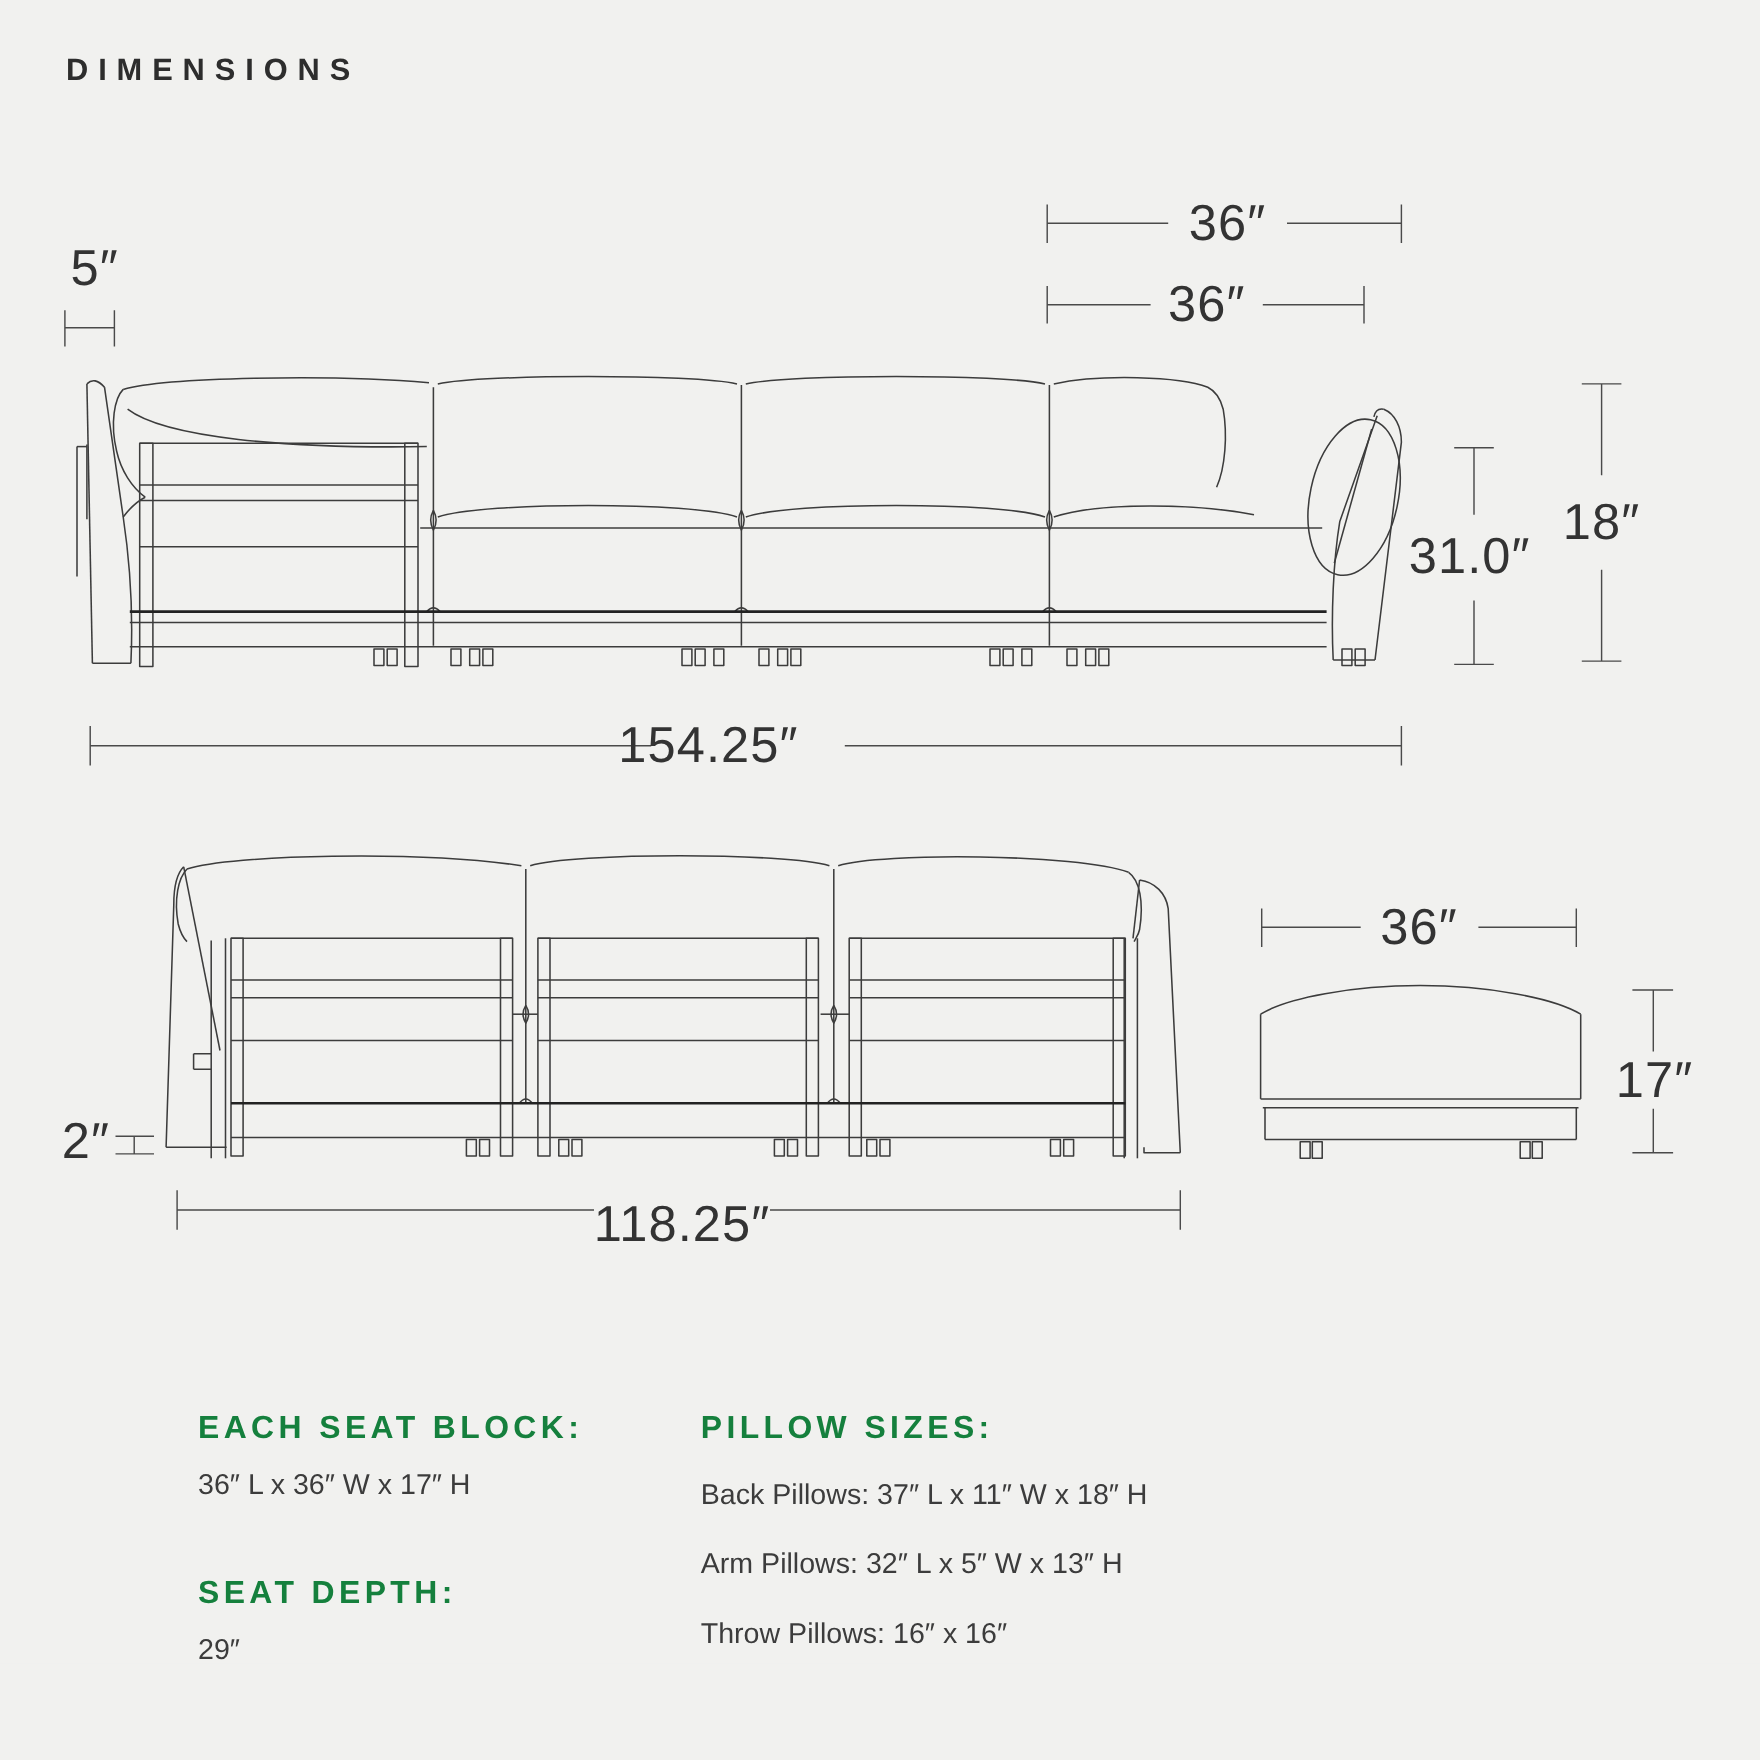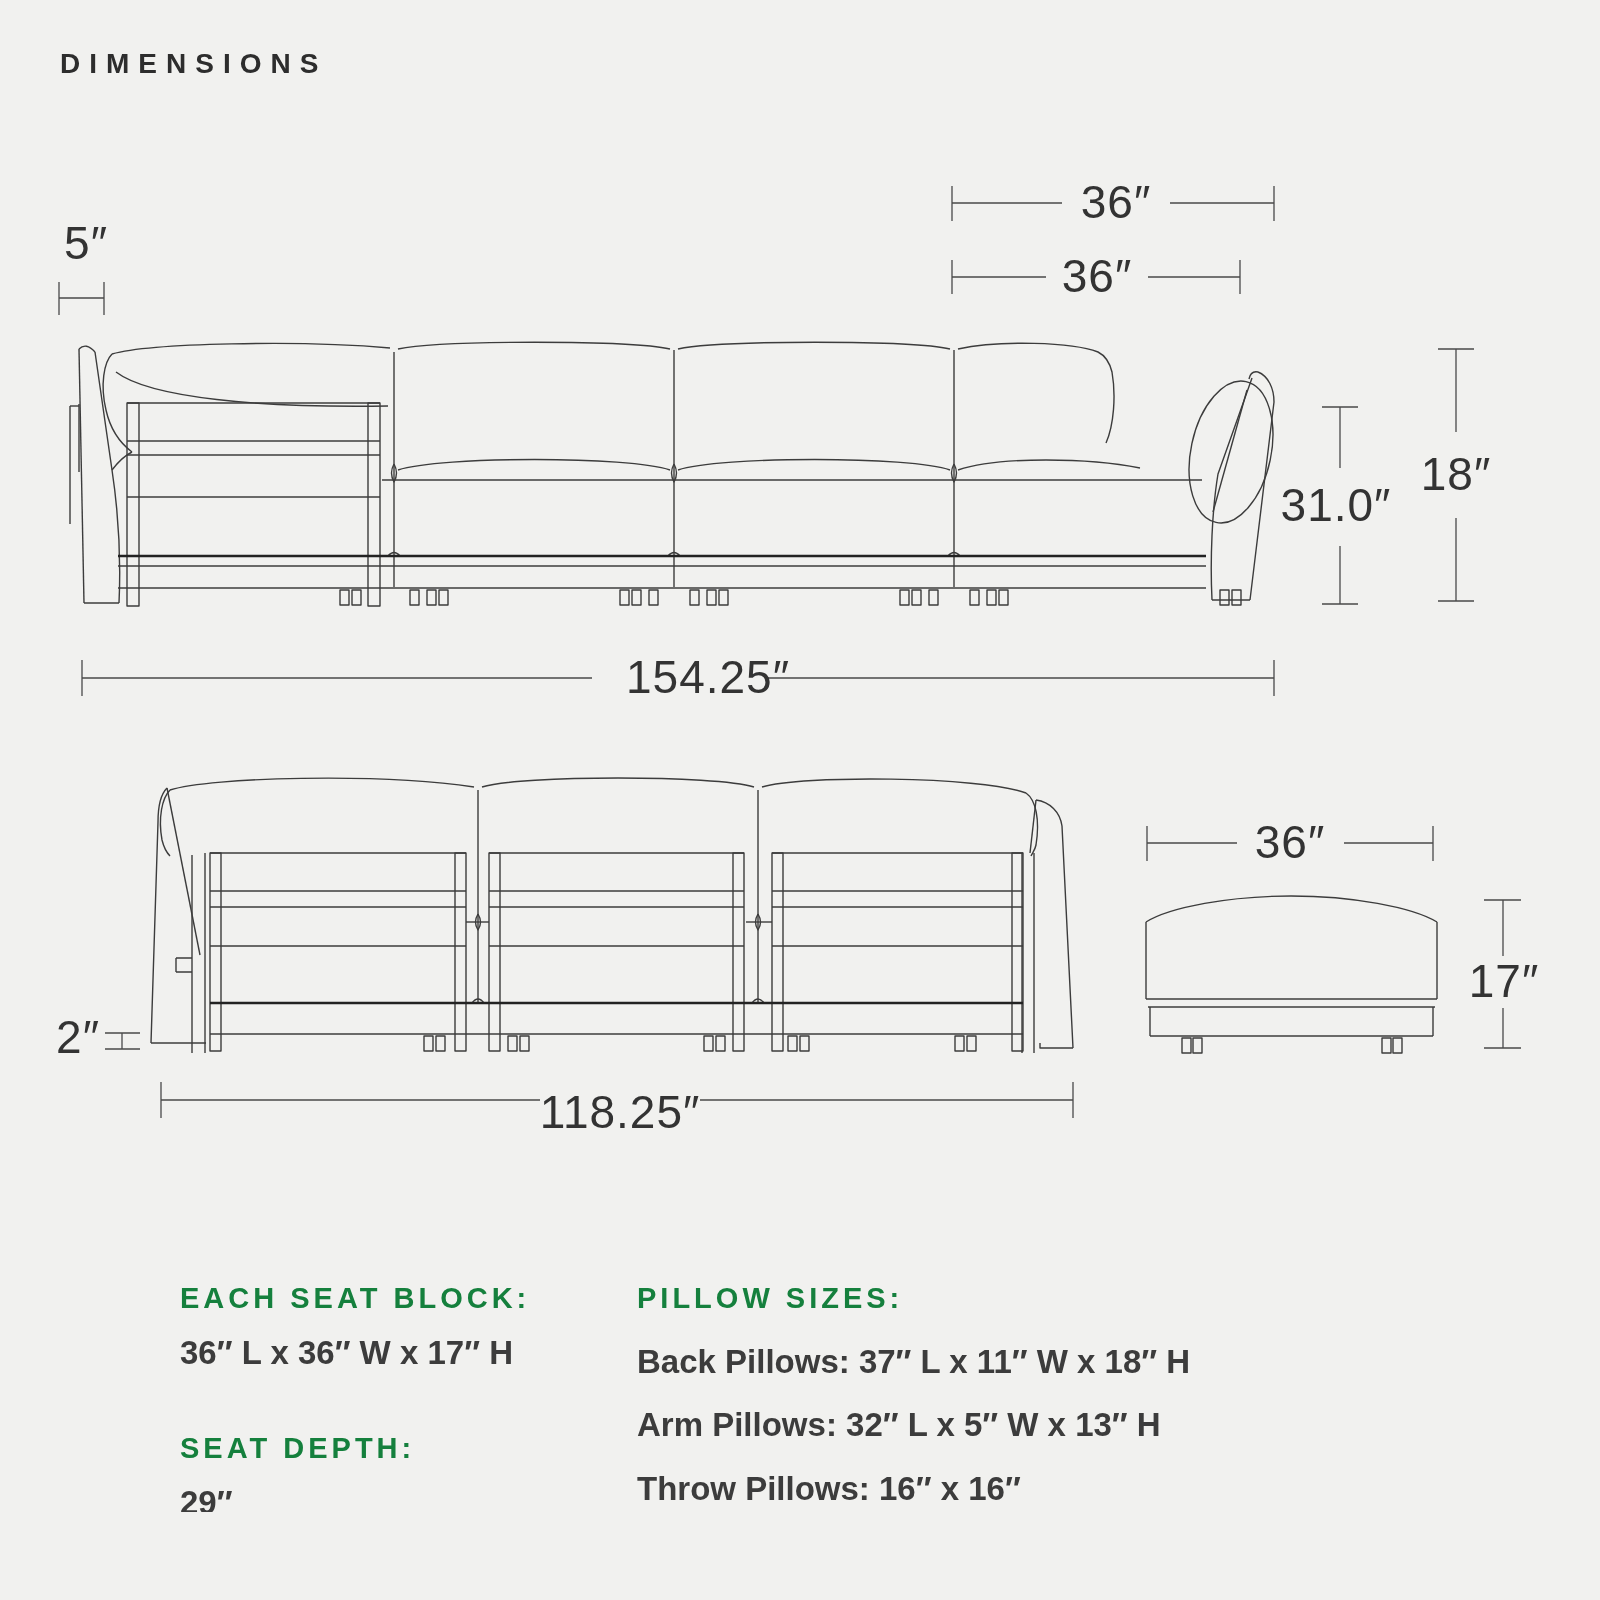--- a/index.html
+++ b/index.html
@@ -6,21 +6,21 @@
   body{background:#f1f1ef;font-family:"Liberation Sans",sans-serif;}
   .canvas{position:relative;width:1600px;height:1512px;background:#f1f1ef;overflow:hidden;}
   .lineart{position:absolute;left:0;top:0;}
   .title{position:absolute;left:60px;top:48px;font-size:28px;font-weight:700;
          letter-spacing:9px;color:#2d2d2d;}
   .dim{position:absolute;transform:translate(-50%,-50%);font-size:46px;font-weight:400;
        color:#333;white-space:nowrap;letter-spacing:1px;}
   .spec-col{position:absolute;color:#3a3a3a;}
   .spec-head{font-size:29px;font-weight:700;letter-spacing:4px;color:#15803d;
              position:absolute;white-space:nowrap;}
-  .spec-val{font-size:33px;font-weight:700;color:#3c3c3c;position:absolute;white-space:nowrap;}
+  .spec-val{font-size:26px;font-weight:400;color:#3c3c3c;position:absolute;white-space:nowrap;}
 </style>
 </head>
 <body>
 
 <div class="canvas">
 
   <div class="title">DIMENSIONS</div>
 
   <svg class="lineart" width="1600" height="1600" viewBox="0 0 1600 1600">
 
@@ -175,21 +175,21 @@
 
       <path d="M 1484 900 H 1521 M 1484 1048 H 1521 M 1503 900 V 956 M 1503 1008 V 1048"></path>
     </g>
   </svg>
 
   <div class="dim" style="left:86px;top:243px">5″</div>
   <div class="dim" style="left:1116px;top:202px">36″</div>
   <div class="dim" style="left:1097px;top:276px">36″</div>
   <div class="dim" style="left:1336px;top:505px">31.0″</div>
   <div class="dim" style="left:1456px;top:474px">18″</div>
-  <div class="dim" style="left:708px;top:677px">154.25″</div>
+  <div class="dim" style="left:644px;top:677px">154.25″</div>
   <div class="dim" style="left:78px;top:1037px">2″</div>
   <div class="dim" style="left:620px;top:1112px">118.25″</div>
   <div class="dim" style="left:1290px;top:842px">36″</div>
   <div class="dim" style="left:1504px;top:981px">17″</div>
 
   <div class="spec-col">
     <div class="spec-head" style="left:180px;top:1282px">EACH SEAT BLOCK:</div>
     <div class="spec-val" style="left:180px;top:1334px">36″ L x 36″ W x 17″ H</div>
     <div class="spec-head" style="left:180px;top:1432px">SEAT DEPTH:</div>
     <div class="spec-val" style="left:180px;top:1484px">29″</div>

